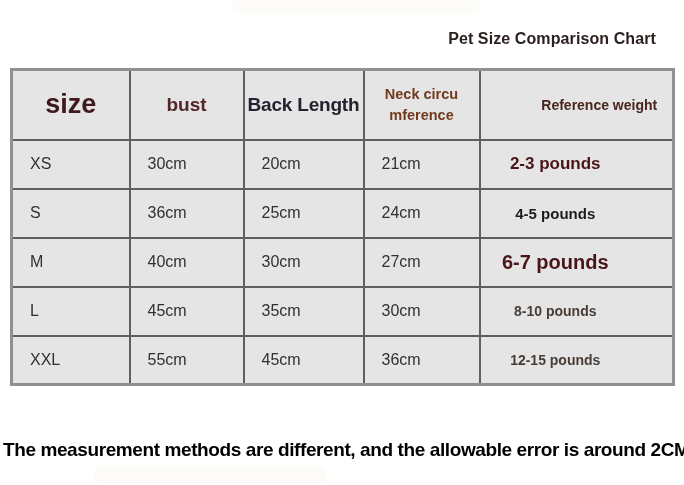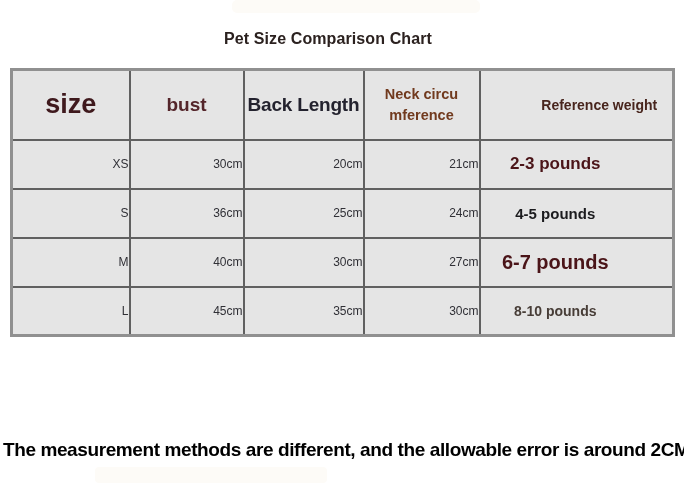--- a/index.html
+++ b/index.html
@@ -14,21 +14,21 @@
     position: absolute; left: 232px; top: 0; width: 248px; height: 13px;
     background: #fdfbf7; border-radius: 5px;
   }
   .decor-bottom {
     position: absolute; left: 95px; top: 467px; width: 232px; height: 16px;
     background: #fdfbf7; border-radius: 4px;
   }
   .page-title {
     position: absolute; top: 30px; left: 0; width: 684px;
     padding-right: 28px;
-    text-align: center;
+    text-align: right;
     font-size: 16px; font-weight: bold;
     color: var(--title, #2b211f);
     letter-spacing: 0.1px;
   }
   table.size-table {
     position: absolute; left: 10px; top: 68px;
     width: 662px;
     border-collapse: collapse;
     table-layout: fixed;
     background: #ffffff;
@@ -49,23 +49,23 @@
   tbody tr { height: 49px; }
 
   th { text-align: center; font-weight: bold; }
   th.h-size  { font-size: 27px; color: var(--header-size, #3f191d); }
   th.h-bust  { font-size: 19px; color: var(--header-bust, #54252a); }
   th.h-back  { font-size: 19px; color: var(--header-back-length, #23222e); letter-spacing: -0.2px; }
   th.h-neck  { font-size: 14.5px; color: var(--header-neck, #713a1e); line-height: 1.4; padding: 0 13px; }
   th.h-weight{ font-size: 14px; color: var(--header-weight, #48251d); padding-left: 46px; }
 
   td {
-    font-size: 12px;
+    font-size: 16px;
     color: var(--cell-text, #303036);
-    text-align: right;
+    text-align: left;
     padding-left: 17px;
   }
   td.weight-cell {
     text-align: center;
     padding: 0 42px 0 0;
     font-weight: bold;
   }
   td.w0 { font-size: 17px;   color: var(--weight-maroon, #4a1418); }
   td.w1 { font-size: 15px;   color: var(--weight-black, #1b1b1e); }
   td.w2 { font-size: 20px;   color: var(--weight-maroon, #4a1418); }
@@ -129,18 +129,25 @@
       <td>27cm</td>
       <td class="weight-cell w2">6-7 pounds</td>
     </tr>
     <tr>
       <td>L</td>
       <td>45cm</td>
       <td>35cm</td>
       <td>30cm</td>
       <td class="weight-cell w3">8-10 pounds</td>
     </tr>
+    <tr>
+      <td>XXL</td>
+      <td>55cm</td>
+      <td>45cm</td>
+      <td>36cm</td>
+      <td class="weight-cell w5">12-15 pounds</td>
+    </tr>
   </tbody>
 </table>
 
 <div class="note">The measurement methods are different, and the allowable error is around 2CM</div>
 
 <div class="decor-bottom"></div>
 
 </body></html>

